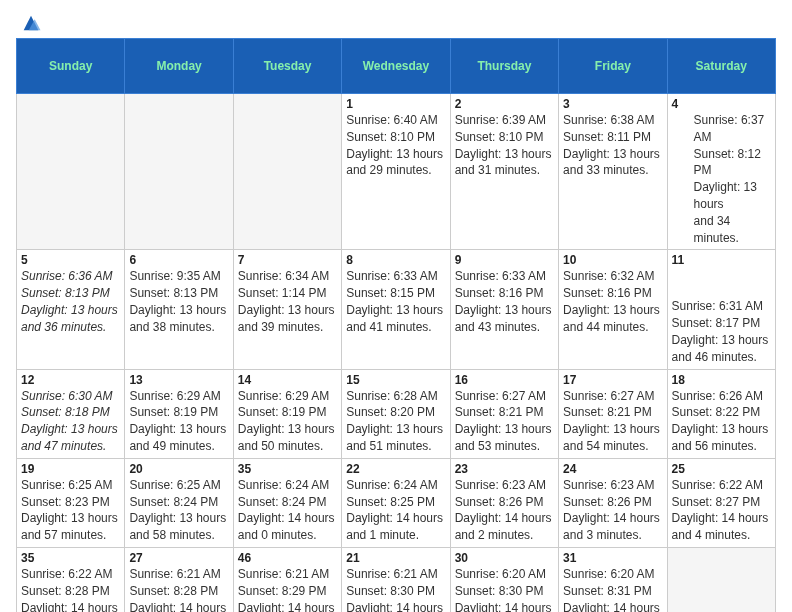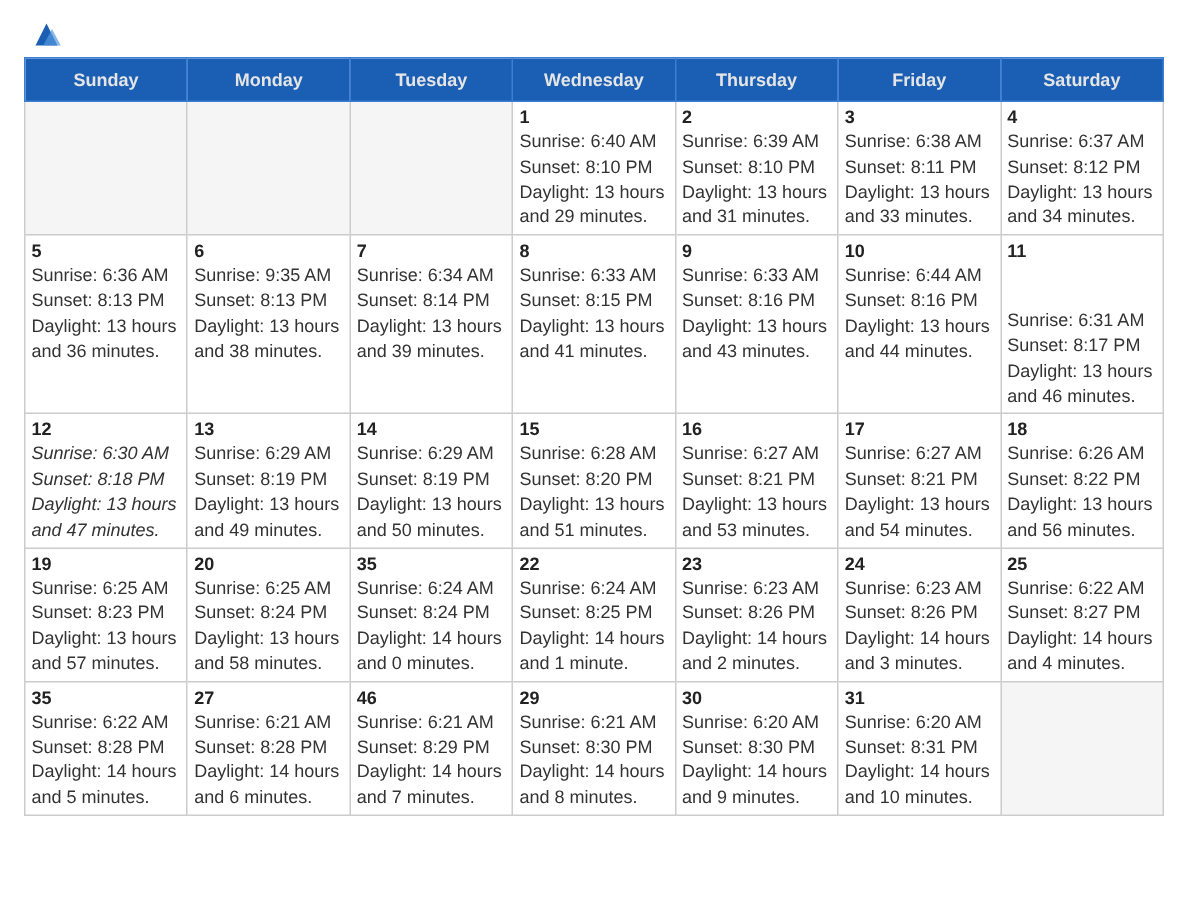--- a/index.html
+++ b/index.html
@@ -55,24 +55,24 @@
       color: #333;
       font-weight: normal;
     }
     .calendar {
       width: 100%;
       border-collapse: collapse;
       table-layout: fixed;
     }
     .calendar th {
       background: #1a5fb4;
-      color: #e5e5e5;
+      color: #86efac;
       font-size: 12px;
       font-weight: bold;
-      padding: 7px 4px;
+      padding: 20px 4px;
       text-align: center;
       border: 1px solid #3a7fd4;
     }
     .calendar td {
       border: 1px solid #ccc;
       vertical-align: top;
       padding: 3px 4px;
       font-size: 9.5px;
       color: #222;
       background: #fff;
@@ -153,65 +153,65 @@
           </td>
           <td>
             <span class="day-number">3</span>
             <div class="day-info" style="white-space: pre-line;">Sunrise: 6:38 AM
 Sunset: 8:11 PM
 Daylight: 13 hours
 and 33 minutes.</div>
           </td>
           <td>
             <span class="day-number">4</span>
-            <div class="day-info" style="white-space: pre-line;">Sunrise: 6:37 AM
+            <div class="day-info" style="white-space: pre-line; margin-left: 22px;">Sunrise: 6:37 AM
 Sunset: 8:12 PM
 Daylight: 13 hours
 and 34 minutes.</div>
           </td>
         </tr>
         <tr>
           <td>
             <span class="day-number">5</span>
-            <div class="day-info" style="white-space: pre-line;">Sunrise: 6:36 AM
+            <div class="day-info" style="white-space: pre-line; font-style: italic;">Sunrise: 6:36 AM
 Sunset: 8:13 PM
 Daylight: 13 hours
 and 36 minutes.</div>
           </td>
           <td>
             <span class="day-number">6</span>
             <div class="day-info" style="white-space: pre-line;">Sunrise: 9:35 AM
 Sunset: 8:13 PM
 Daylight: 13 hours
 and 38 minutes.</div>
           </td>
           <td>
             <span class="day-number">7</span>
             <div class="day-info" style="white-space: pre-line;">Sunrise: 6:34 AM
-Sunset: 8:14 PM
+Sunset: 1:14 PM
 Daylight: 13 hours
 and 39 minutes.</div>
           </td>
           <td>
             <span class="day-number">8</span>
             <div class="day-info" style="white-space: pre-line;">Sunrise: 6:33 AM
 Sunset: 8:15 PM
 Daylight: 13 hours
 and 41 minutes.</div>
           </td>
           <td>
             <span class="day-number">9</span>
             <div class="day-info" style="white-space: pre-line;">Sunrise: 6:33 AM
 Sunset: 8:16 PM
 Daylight: 13 hours
 and 43 minutes.</div>
           </td>
           <td>
             <span class="day-number">10</span>
-            <div class="day-info" style="white-space: pre-line;">Sunrise: 6:44 AM
+            <div class="day-info" style="white-space: pre-line;">Sunrise: 6:32 AM
 Sunset: 8:16 PM
 Daylight: 13 hours
 and 44 minutes.</div>
           </td>
           <td>
             <span class="day-number">11</span>
             <div class="day-info" style="white-space: pre-line; margin-top: 31px;">Sunrise: 6:31 AM
 Sunset: 8:17 PM
 Daylight: 13 hours
 and 46 minutes.</div>
@@ -335,21 +335,21 @@
 and 6 minutes.</div>
           </td>
           <td>
             <span class="day-number">46</span>
             <div class="day-info" style="white-space: pre-line;">Sunrise: 6:21 AM
 Sunset: 8:29 PM
 Daylight: 14 hours
 and 7 minutes.</div>
           </td>
           <td>
-            <span class="day-number">29</span>
+            <span class="day-number">21</span>
             <div class="day-info" style="white-space: pre-line;">Sunrise: 6:21 AM
 Sunset: 8:30 PM
 Daylight: 14 hours
 and 8 minutes.</div>
           </td>
           <td>
             <span class="day-number">30</span>
             <div class="day-info" style="white-space: pre-line;">Sunrise: 6:20 AM
 Sunset: 8:30 PM
 Daylight: 14 hours

